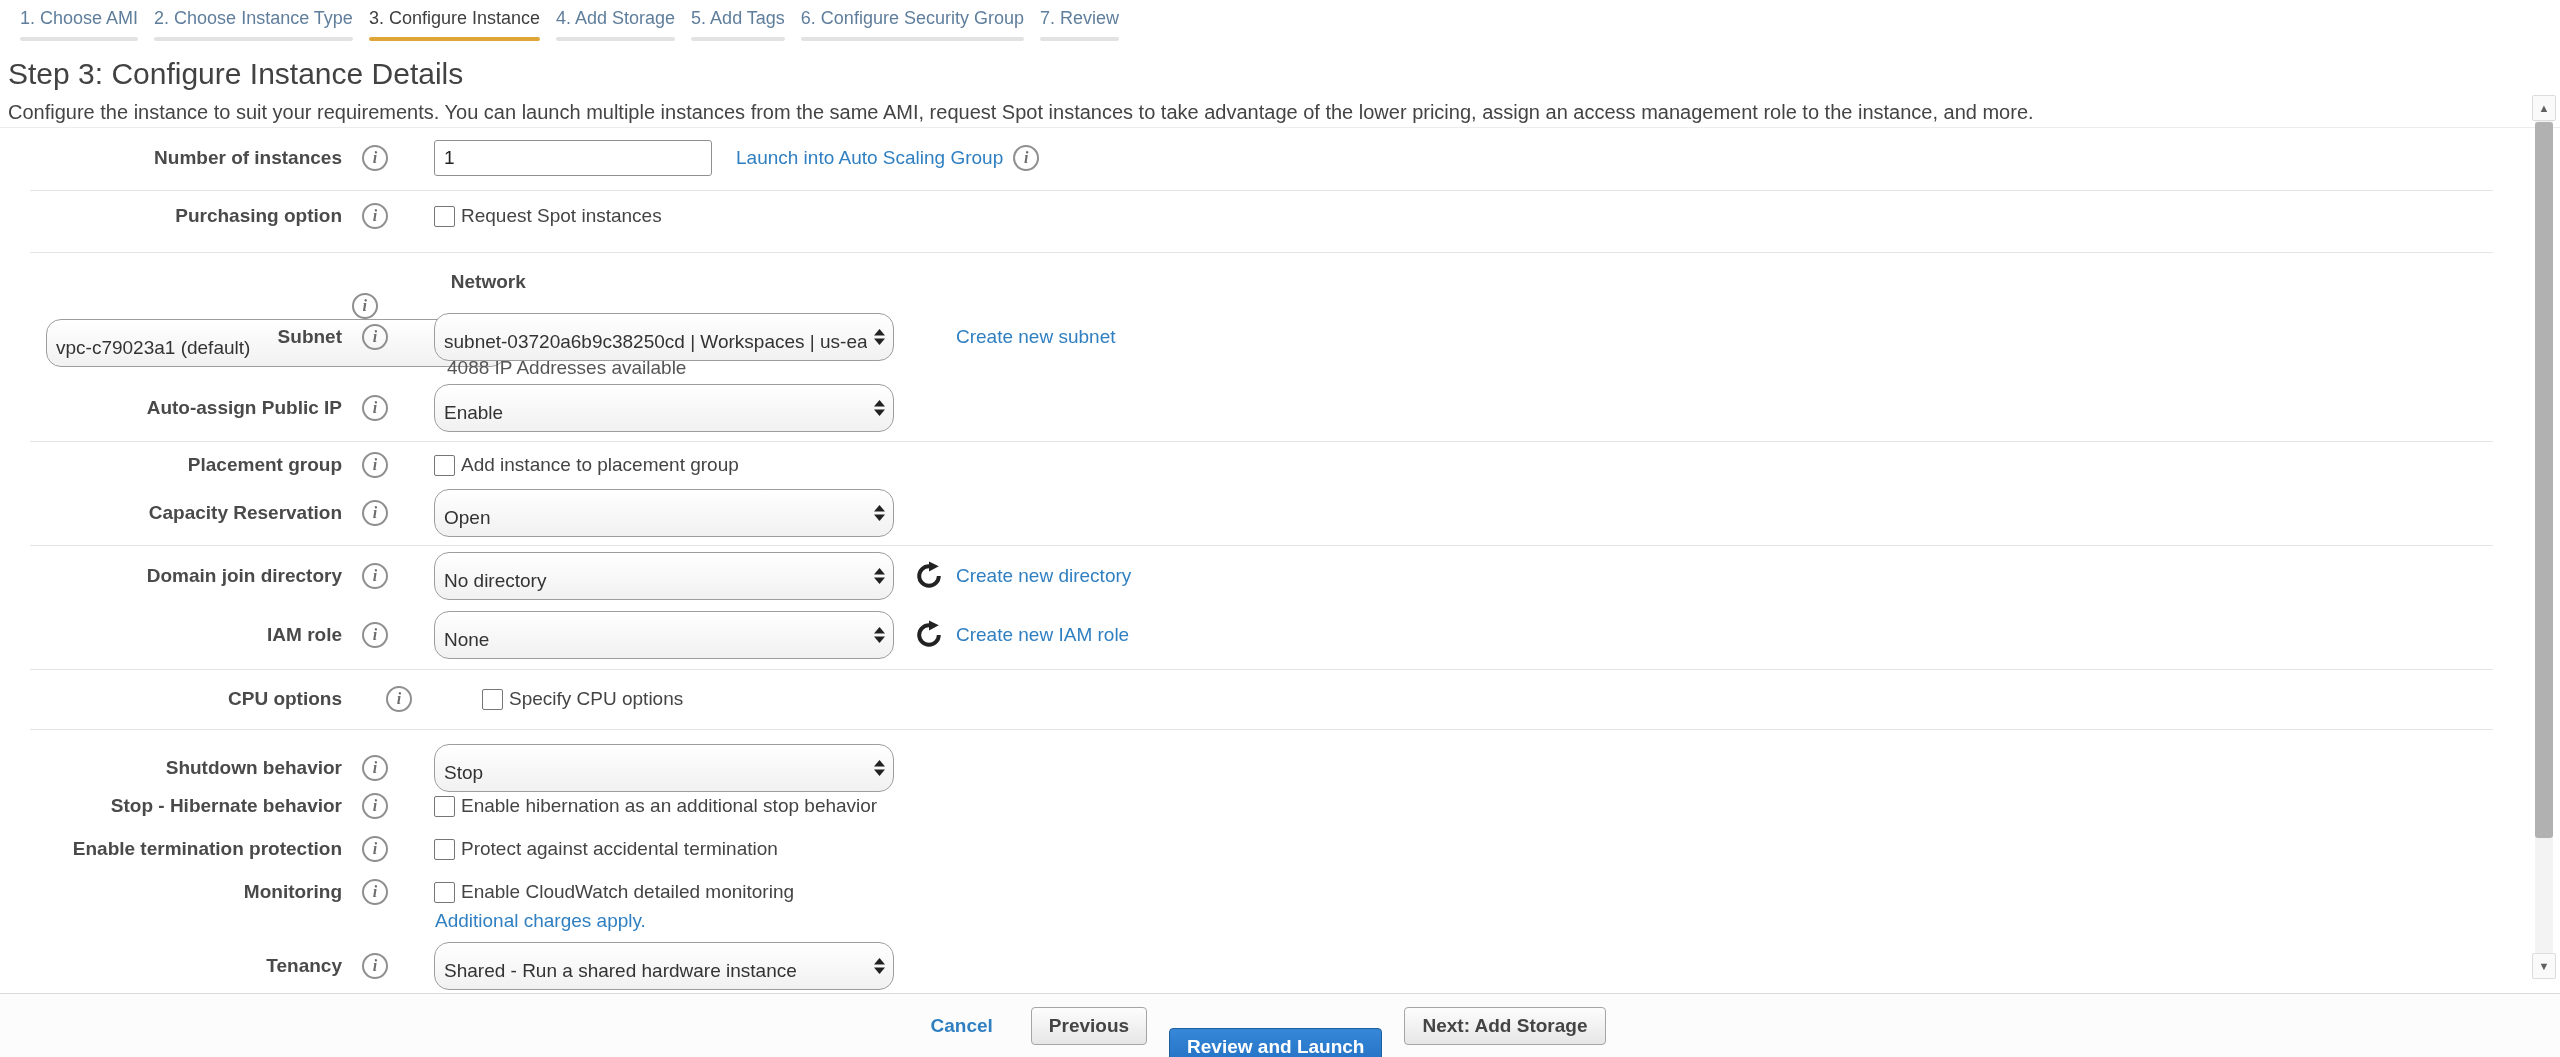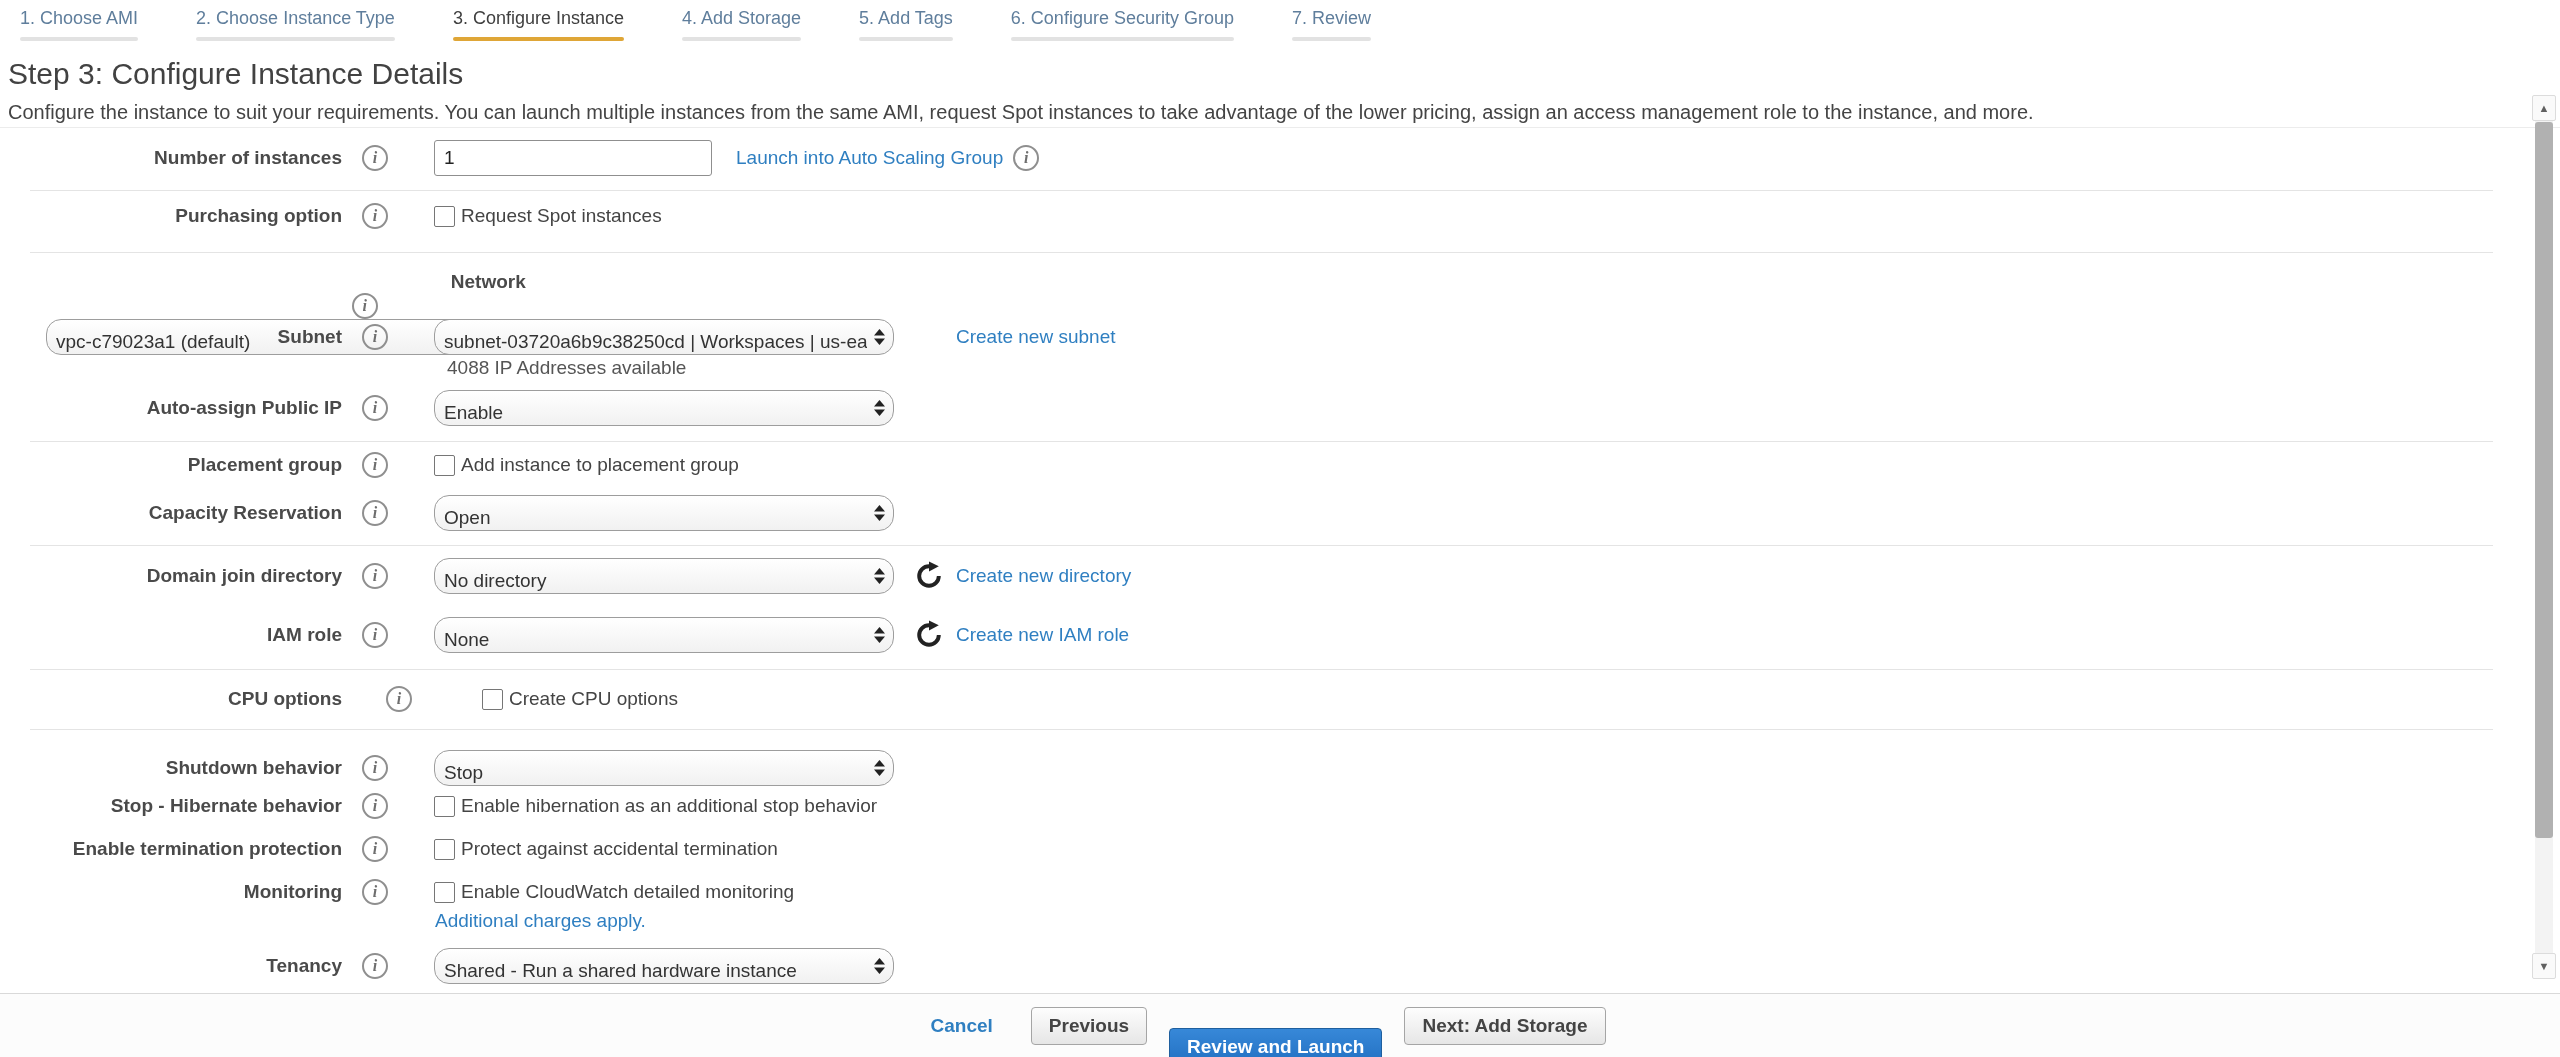--- a/index.html
+++ b/index.html
@@ -2,21 +2,21 @@
 <html><head>
 <meta charset="utf-8">
 <style>
   * { margin:0; padding:0; box-sizing:border-box; }
   html,body { width:2560px; height:1057px; overflow:hidden; background:#fff;
               font-family:"Liberation Sans", sans-serif; color:#444; }
   #page { position:relative; width:2560px; height:1057px; background:#fff; }
 
   
   .tabbar { position:absolute; top:0; left:0; right:0; height:44px;
-            display:flex; gap:58px; padding:8px 0 0 20px; }
+            display:flex; gap:16px; padding:8px 0 0 20px; }
   .tab { font-size:18px; color:#5f7e9c; cursor:pointer; white-space:nowrap; }
   .tab .tab-underline { display:block; height:4px; background:#e2e2e2;
                         border-radius:2px; margin-top:8px; }
   .tab.active { color:#3f3f3f; }
   .tab.active .tab-underline { background:#dfa637; }
 
   
   .page-title { position:absolute; left:8px; top:57px; font-size:30px;
                 font-weight:400; color:#424242; }
   .page-desc  { position:absolute; left:8px; top:101px; font-size:20px; color:#444; }
@@ -31,21 +31,21 @@
           justify-content:center; font-family:"Liberation Serif", serif;
           font-style:italic; font-weight:bold; font-size:16px; cursor:pointer; }
   .ctrl { margin-left:46px; display:flex; align-items:center; }
 
   input.text { width:278px; height:36px; border:1px solid #8f8f8f; border-radius:3px;
                font-size:19px; padding:0 9px; color:#222;
                font-family:"Liberation Sans", sans-serif; }
 
   .selwrap { position:relative; display:inline-block; }
   select { appearance:none; -webkit-appearance:none; -moz-appearance:none;
-           width:460px; height:36px; border:1px solid #9d9d9d; border-radius:15px;
+           width:460px; height:48px; border:1px solid #9d9d9d; border-radius:15px;
            background:linear-gradient(#ffffff,#f1f1f1); font-size:19px; color:#333;
            padding:8px 26px 0 9px; font-family:"Liberation Sans", sans-serif; cursor:pointer; }
   .caret { position:absolute; right:8px; top:50%; transform:translateY(-50%);
            pointer-events:none; }
 
   input.cb { appearance:none; -webkit-appearance:none; width:21px; height:21px;
              border:1px solid #767676; border-radius:2px; background:#fff;
              flex:none; cursor:pointer; }
   .cb-label { font-size:19px; color:#444; margin-left:6px; white-space:nowrap; }
 
@@ -239,21 +239,21 @@
   </div>
   <div class="hrule" style="top:669px;"></div>
 
   <div class="row" style="top:686px; height:26px;gap:24px;">
     <div class="row-label">CPU options</div>
     <div class="info">
         <span>i</span>
       </div>
     <div class="ctrl">
       <input class="cb" type="checkbox" style="">
-      <span class="cb-label">Create CPU options</span>
+      <span class="cb-label">Specify CPU options</span>
     </div>
   </div>
   <div class="hrule" style="top:729px;"></div>
 
   <div class="row" style="top:750px; height:36px;">
     <div class="row-label">Shutdown behavior</div>
     <div class="info">
         <span>i</span>
       </div>
     <div class="ctrl">

